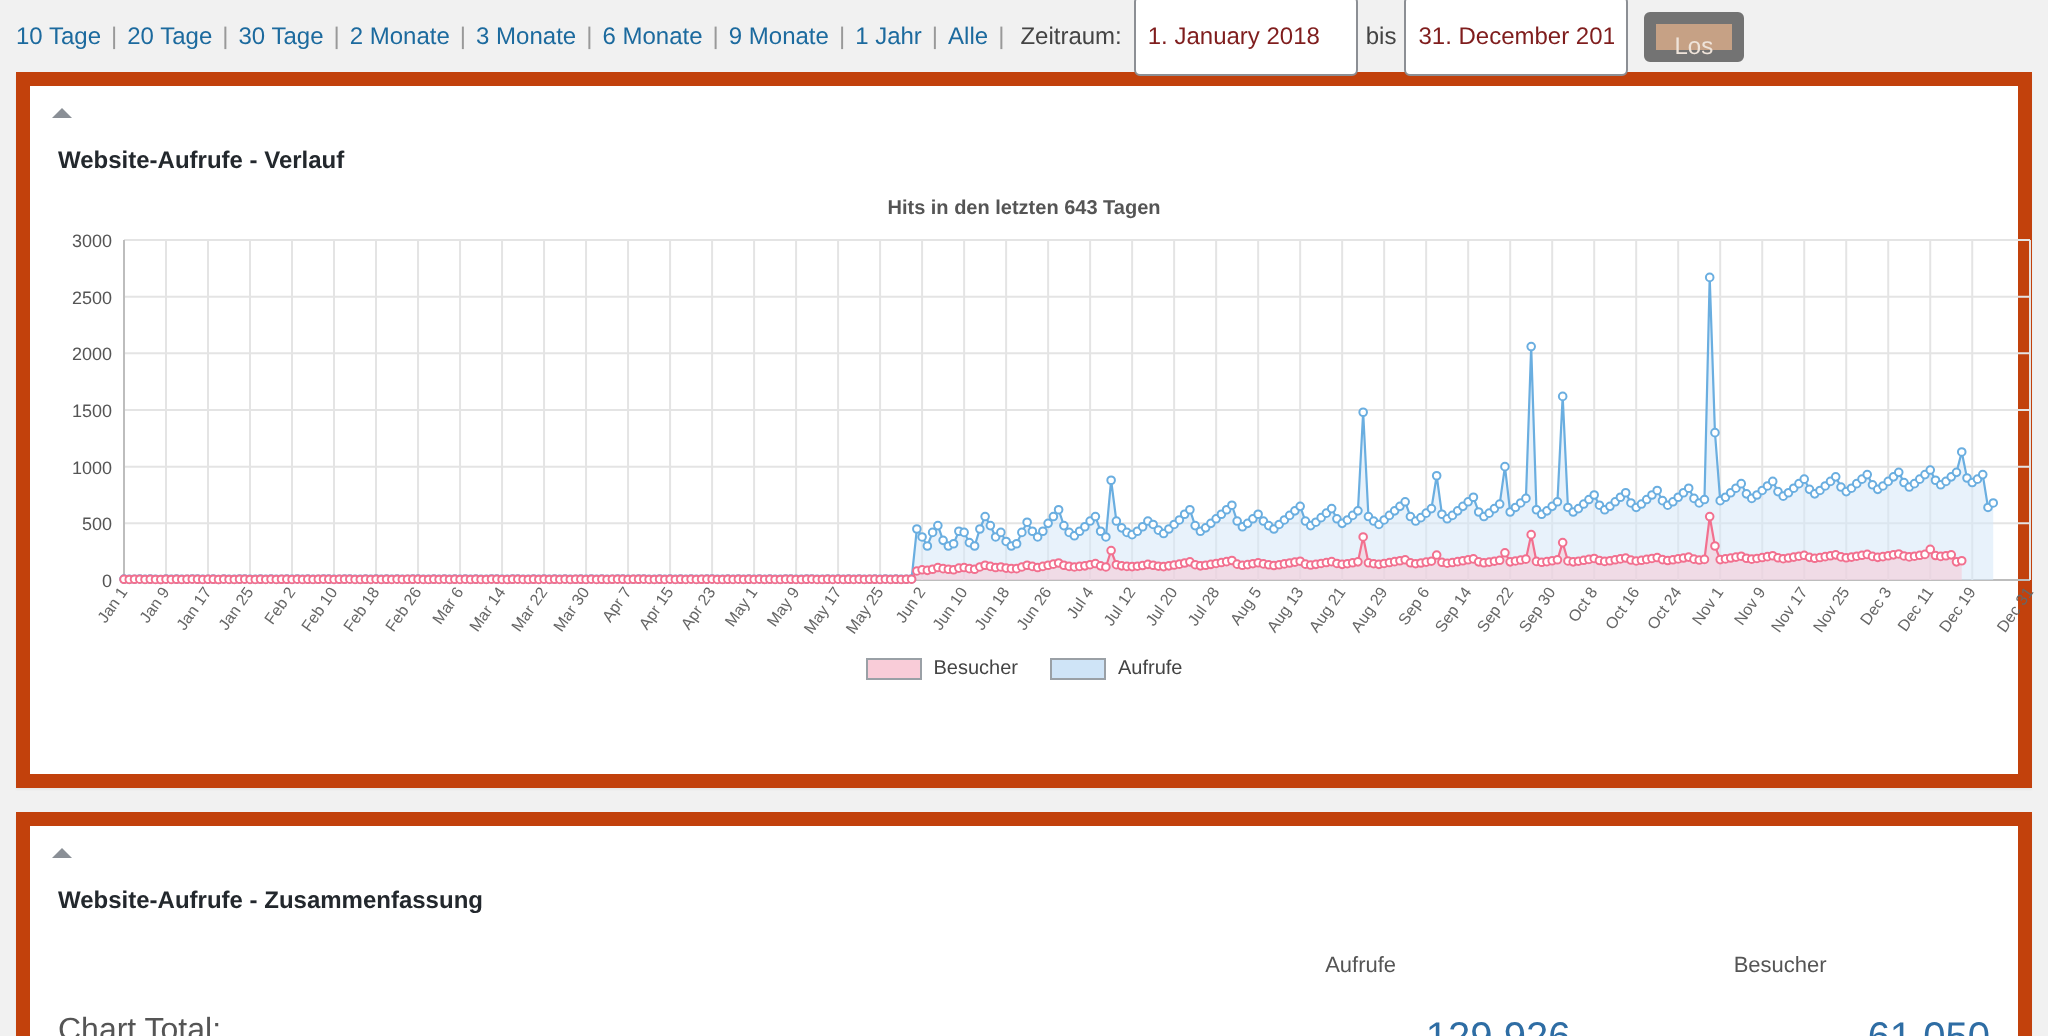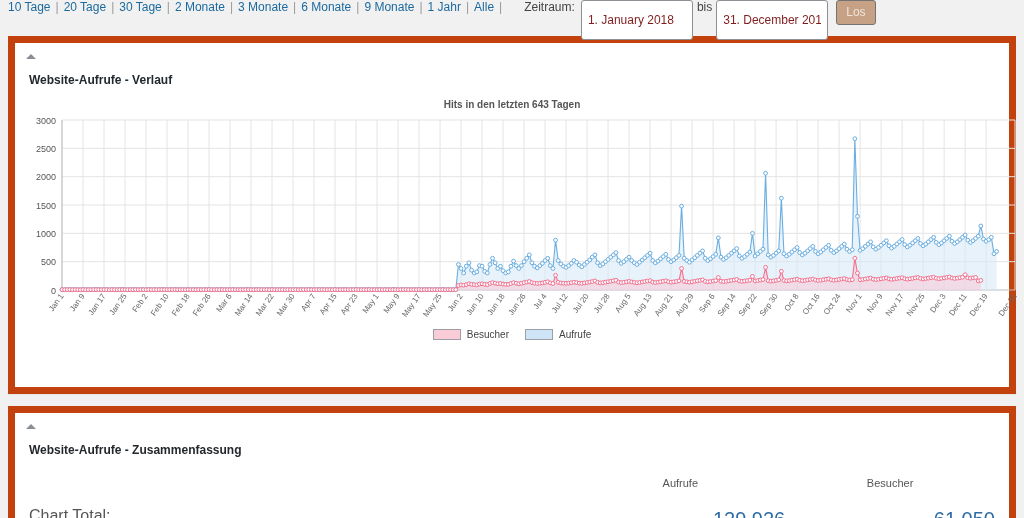--- a/index.html
+++ b/index.html
@@ -8,54 +8,54 @@
     background: #f1f1f1;
     font-family: "Liberation Sans", sans-serif;
     overflow: hidden;
   }
   * { box-sizing: border-box; }
 
   
   .toolbar {
     height: 36px;
     display: flex;
-    align-items: flex-start;
+    align-items: center;
     padding: 0 8px;
     font-size: 12px;
     color: #444;
     background: #f1f1f1;
     white-space: nowrap;
   }
   .range-link {
     color: #1c6a9e;
     text-decoration: none;
     font-size: 12px;
     cursor: pointer;
   }
   .sep { color: #999; margin: 0 5px; font-size: 12px; }
-  .zeitraum-label { color: #444; font-size: 12px; margin-right: 6px; margin-left: 17px; }
+  .zeitraum-label { color: #444; font-size: 12px; margin-right: 6px; margin-left: 3px; }
   .date-input {
     height: 40px;
     width: 112px;
     border: 1px solid #8c8f94;
     border-radius: 3px;
     background: #fff;
     font-family: "Liberation Sans", sans-serif;
     font-size: 12px;
     color: #7f1d1d;
     padding: 0 6px;
     outline: none;
   }
   .bis { margin: 0 4px; color: #444; font-size: 12px; }
   .los-btn {
     margin-left: 8px;
     height: 25px;
     min-width: 32px;
     padding: 0 9px;
-    border: 1px solid #737373;
+    border: 6px solid #737373;
     border-radius: 3px;
     background: #c6a185;
     color: #efe4da;
     font-family: "Liberation Sans", sans-serif;
     font-size: 12px;
     cursor: pointer;
     line-height: 23px;
   }
 
   

